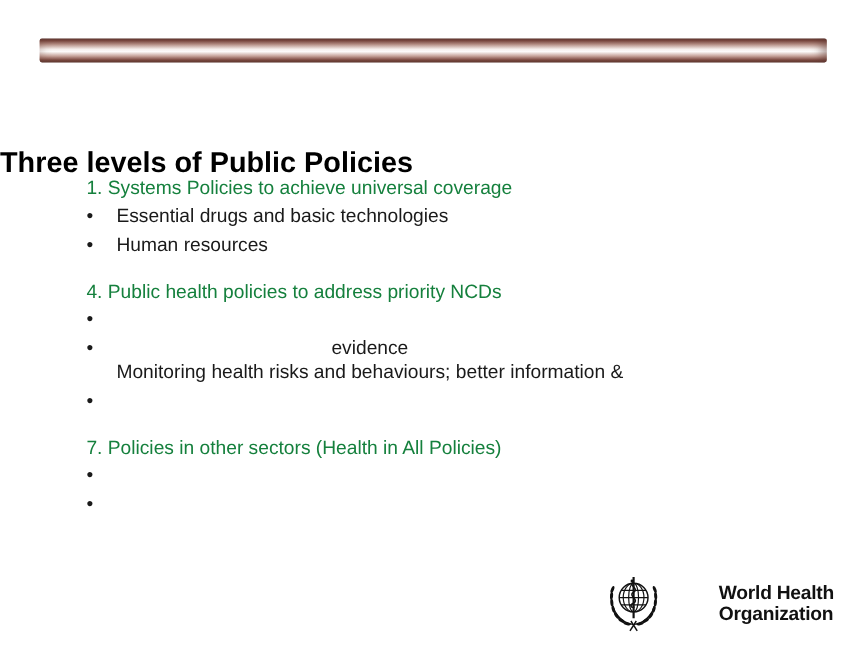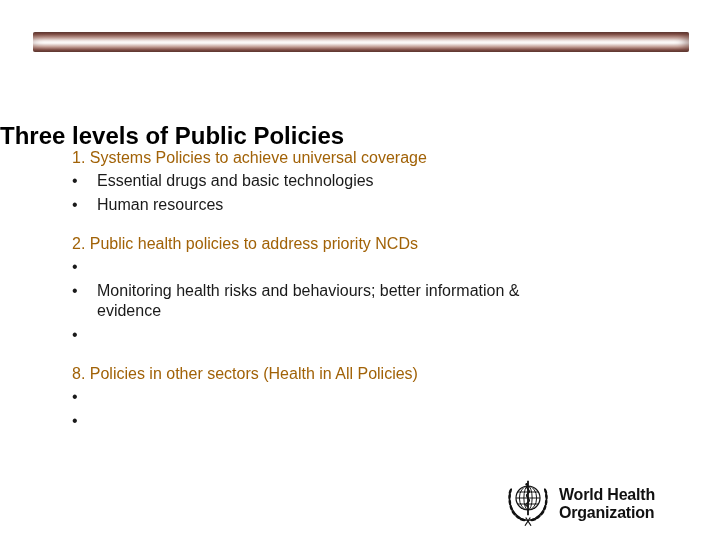--- a/index.html
+++ b/index.html
@@ -49,43 +49,44 @@
   .content {
     position: absolute;
     left: 72px;
     top: 148px;
     width: 590px;
     font-size: 16px;
     line-height: 20px;
   }
   .section { margin: 0 0 19px 0; }
   .section-heading {
-    color: #a16207;
+    color: #15803d;
     margin: 0 0 3px 0;
     white-space: nowrap;
   }
   .bullet-row {
     display: flex;
     align-items: flex-start;
     margin: 0 0 4px 0;
   }
   .bullet-marker {
     flex: 0 0 25px;
     color: #1a1a1a;
   }
   .bullet-text { color: #1a1a1a; }
-  .bullet-line { white-space: nowrap; }
+  .bullet-line { white-space: nowrap; text-align: center; }
 
   
   .who-logo {
     position: absolute;
     left: 504px;
     top: 476px;
     display: flex;
     align-items: center;
+    gap: 40px;
   }
   .who-emblem { width: 48px; height: 56px; }
   .who-text {
     margin-left: 7px;
     font-weight: bold;
     font-size: 16px;
     line-height: 18px;
     color: #111111;
     letter-spacing: -0.2px;
   }
@@ -107,38 +108,38 @@
         <span class="bullet-marker">•</span>
         <span class="bullet-text"><span class="bullet-line">Essential drugs and basic technologies</span></span>
       </div>
       <div class="bullet-row">
         <span class="bullet-marker">•</span>
         <span class="bullet-text"><span class="bullet-line">Human resources</span></span>
       </div>
     </div>
 
     <div class="section">
-      <div class="section-heading">2. Public health policies to address priority NCDs</div>
+      <div class="section-heading">4. Public health policies to address priority NCDs</div>
       <div class="bullet-row">
         <span class="bullet-marker">•</span>
       </div>
       <div class="bullet-row">
         <span class="bullet-marker">•</span>
         <span class="bullet-text">
+          <span class="bullet-line" style="display:block">evidence</span>
           <span class="bullet-line" style="display:block">Monitoring health risks and behaviours; better information &amp;</span>
-          <span class="bullet-line" style="display:block">evidence</span>
         </span>
       </div>
       <div class="bullet-row">
         <span class="bullet-marker">•</span>
       </div>
     </div>
 
     <div class="section">
-      <div class="section-heading">8. Policies in other sectors (Health in All Policies)</div>
+      <div class="section-heading">7. Policies in other sectors (Health in All Policies)</div>
       <div class="bullet-row">
         <span class="bullet-marker">•</span>
       </div>
       <div class="bullet-row">
         <span class="bullet-marker">•</span>
       </div>
     </div>
 
   </div>
 

